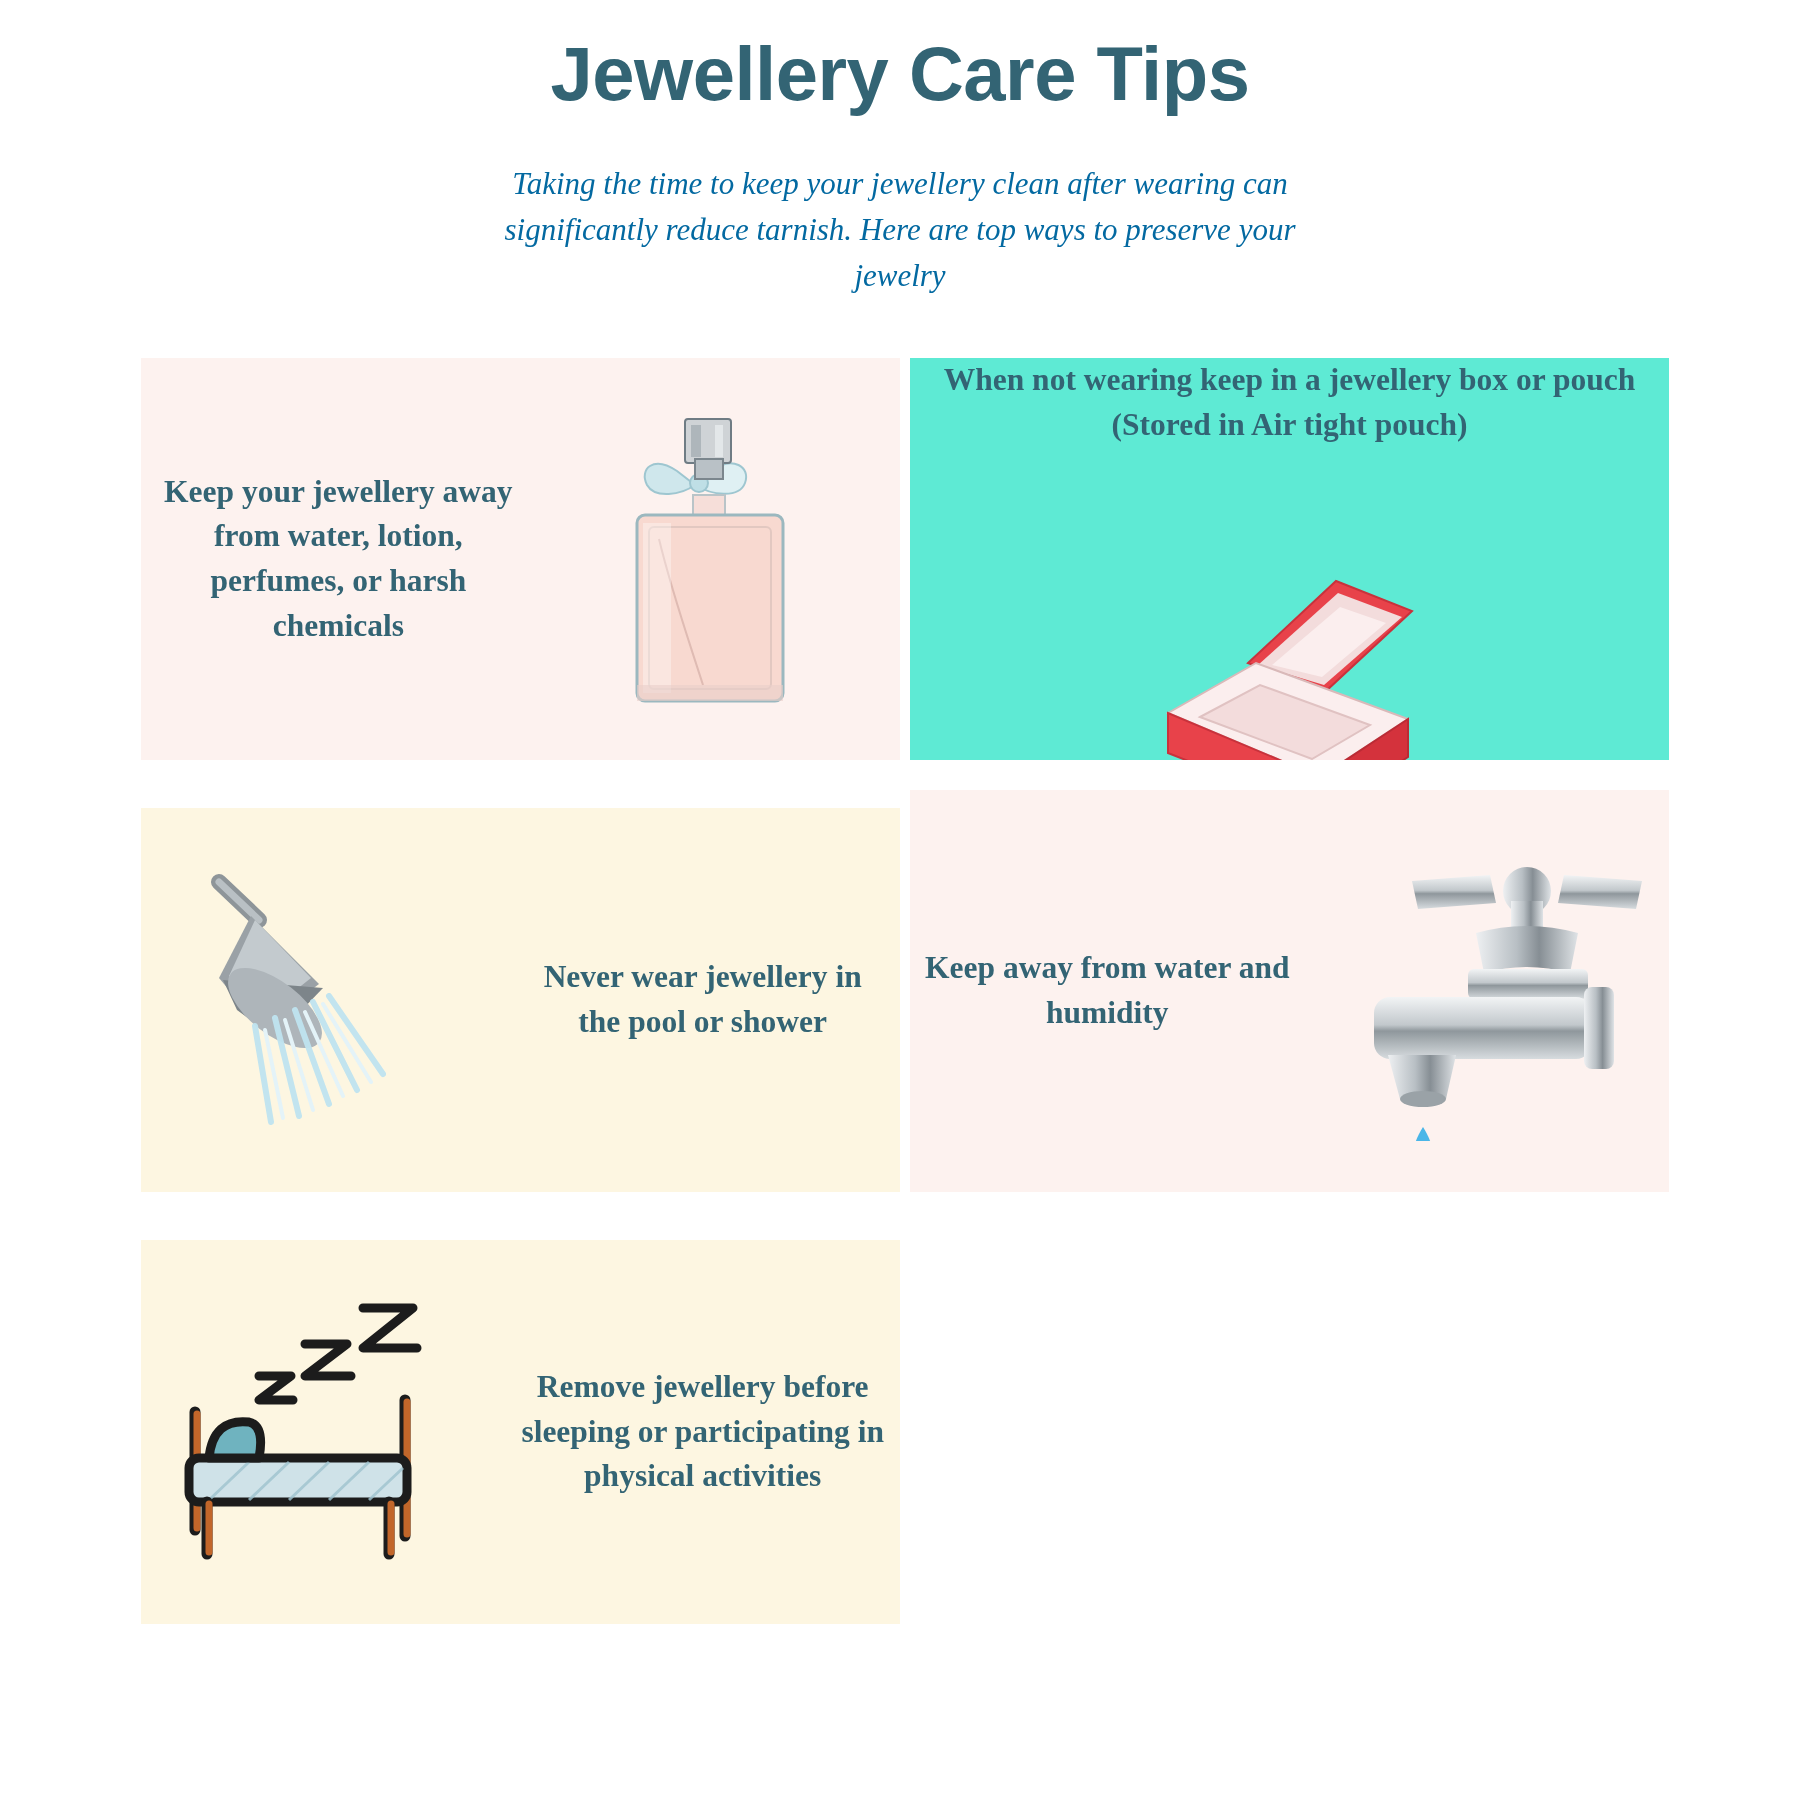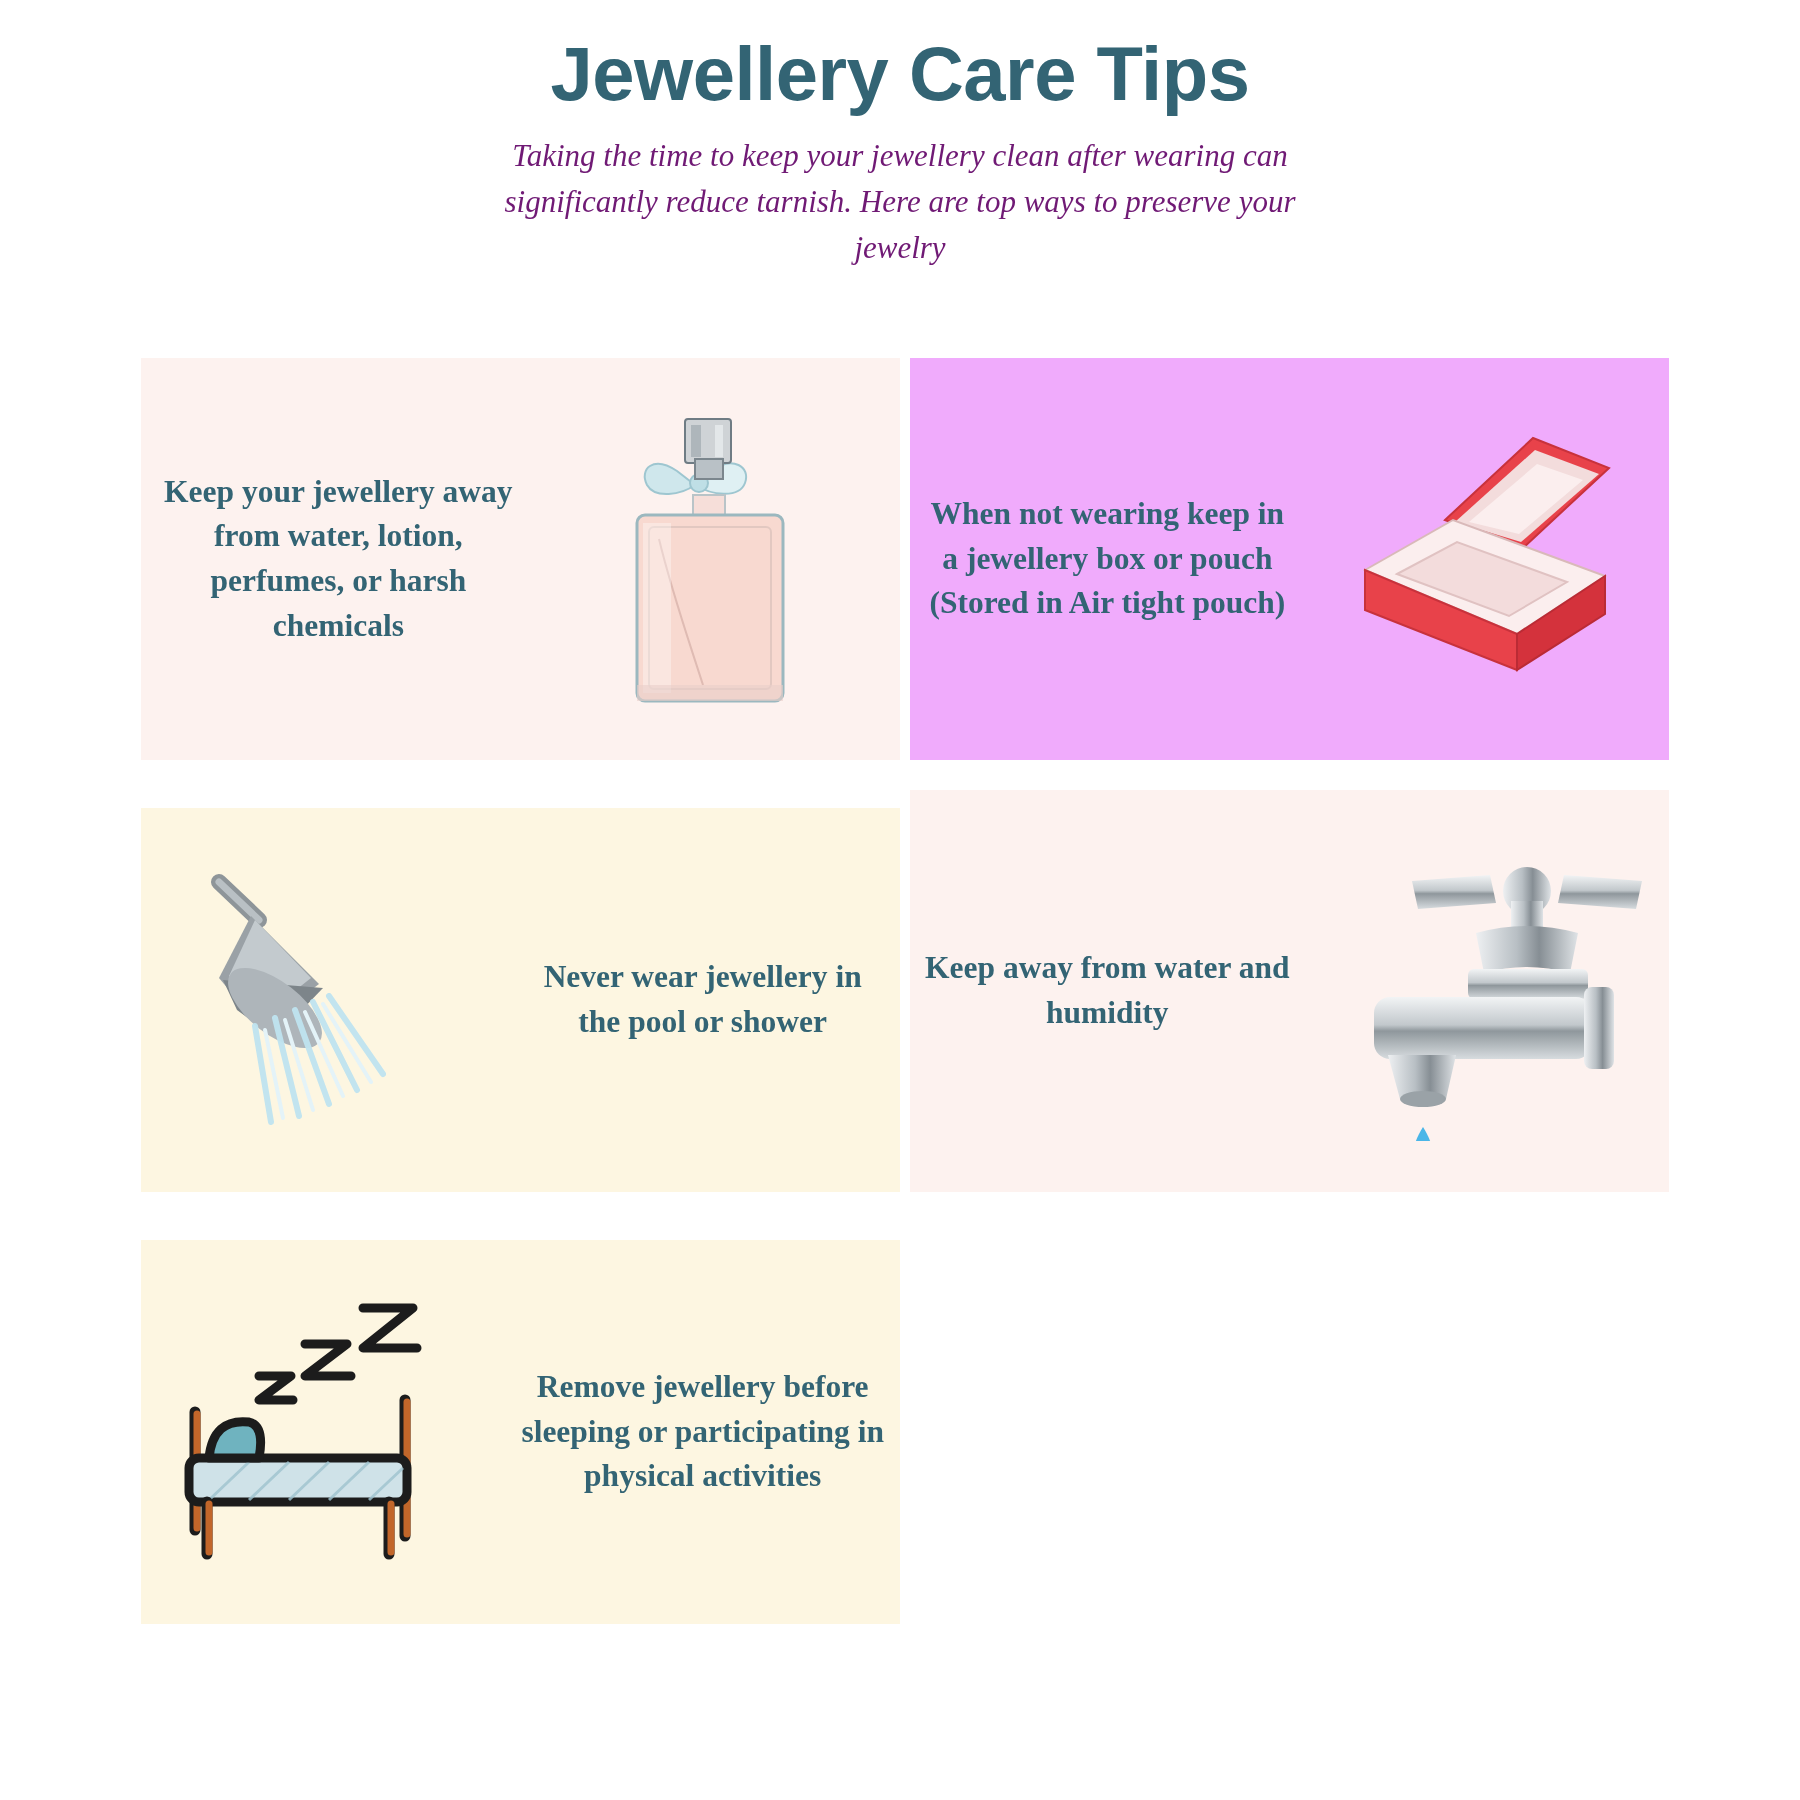--- a/index.html
+++ b/index.html
@@ -19,23 +19,23 @@
     font-size: 76px;
     color: #336474;
     letter-spacing: -0.5px;
     line-height: 1.15;
   }
   .subtitle {
     font-family: "Liberation Serif", serif;
     font-style: italic;
     font-size: 31px;
     line-height: 1.48;
-    color: #701a75;
+    color: #0369a1;
     width: 800px;
-    margin: 16px auto 0 auto;
+    margin: 44px auto 0 auto;
   }
 
   
   .grid {
     position: absolute;
     left: 141px;
     top: 358px;
     width: 1499px;
     display: grid;
     grid-template-columns: 759px 759px;
@@ -43,21 +43,21 @@
     column-gap: -19px;
     gap: 30px 10px;
   }
   .card {
     position: relative;
     display: flex;
     align-items: center;
     overflow: hidden;
   }
   .card.pink  { background: #fdf2ef; gap: 23px; }
-  .card.blue  { background: #f0abfc; }
+  .card.blue  { background: #5eead4; flex-direction: column; }
   .card.cream { background: #fdf6e1; margin-top: 18px; }
 
   .card-text {
     font-family: "Liberation Serif", serif;
     font-weight: bold;
     font-size: 31.5px;
     line-height: 1.42;
     color: #336474;
     text-align: center;
     flex: 0 0 52%;

